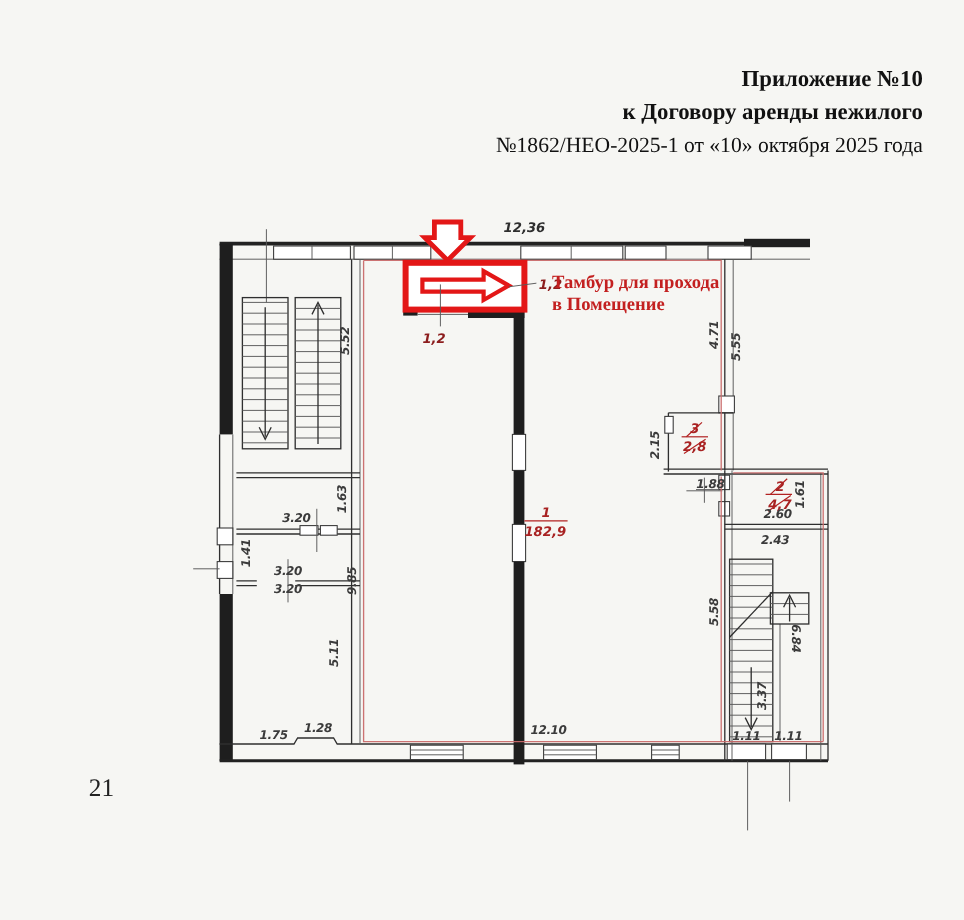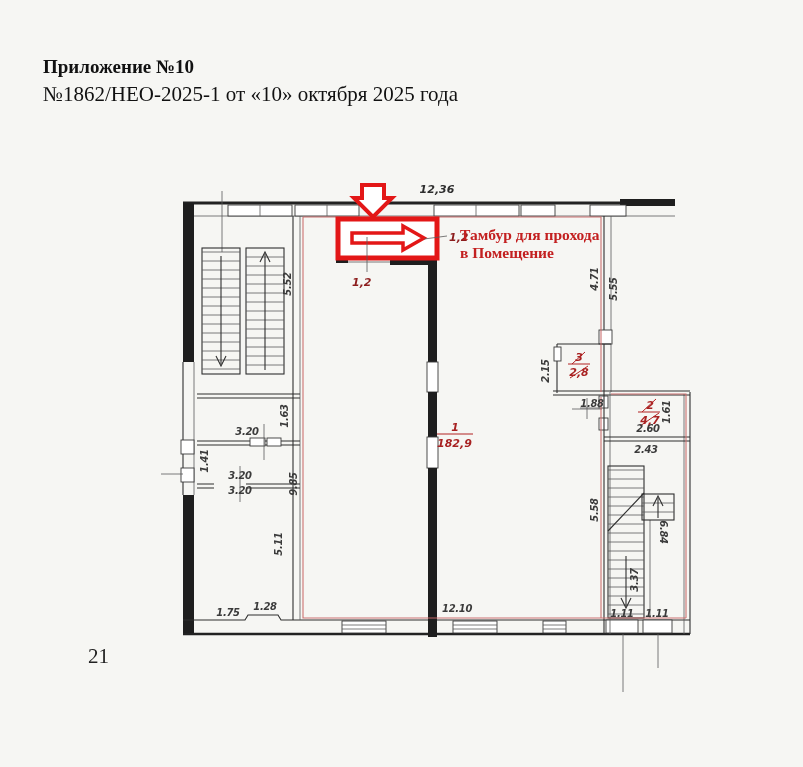--- a/index.html
+++ b/index.html
@@ -1,27 +1,27 @@
 <!DOCTYPE html>
 <html><head>
 <meta charset="utf-8">
 <style>
   html,body{margin:0;padding:0;}
   body{
     width:803px;height:767px;position:relative;overflow:hidden;
     background:#f6f6f3;font-family:"Liberation Serif",serif;
   }
   .header{
-    position:absolute;top:53px;right:20px;width:740px;
-    color:#111;
+    position:absolute;top:53px;right:34px;width:740px;
+    text-align:right;color:#111;
   }
   .header .h-bold{font-weight:bold;font-size:19px;line-height:27px;}
-  .header .h-reg{font-weight:normal;font-size:21px;line-height:29px;}
+  .header .h-reg{font-weight:normal;font-size:18px;line-height:29px;}
   .pagenum{
-    position:absolute;left:88px;top:644px;font-size:21px;color:#222;
+    position:absolute;left:74px;top:644px;font-size:21px;color:#222;
   }
   svg{position:absolute;left:0;top:0;}
   
   .w1{stroke:#2f2f2f;stroke-width:1.1;fill:none;}
   .wthin{stroke:#5a5a5a;stroke-width:0.8;fill:none;}
   .wthick{fill:#1e1e1e;stroke:none;}
   .win{fill:#ffffff;stroke:#3a3a3a;stroke-width:0.9;}
   .redline{stroke:#c96a6a;stroke-width:1.1;fill:none;opacity:0.95;}
   .dim{font-family:"DejaVu Sans",sans-serif;font-style:italic;font-weight:bold;
        font-size:10px;fill:#3b3b3b;letter-spacing:-0.3px;}
@@ -33,20 +33,21 @@
   .annstroke{stroke:#b22222;stroke-width:1;fill:none;}
   .note{font-family:"Liberation Serif",serif;font-weight:bold;font-size:15.5px;fill:#c32020;}
   .lbl12{font-family:"DejaVu Sans",sans-serif;font-style:italic;font-weight:bold;
        font-size:11px;fill:#8c1d1d;}
 </style>
 </head>
 <body>
 
 <div class="header">
   <div class="h-bold">Приложение №10</div>
+  <div class="h-bold">к Договору аренды нежилого</div>
   <div class="h-reg">№1862/НЕО-2025-1 от «10» октября 2025 года</div>
 </div>
 
 <svg width="803" height="767" viewBox="0 0 803 767">
 
   <g>
 
     <line x1="183" y1="203" x2="675" y2="203" stroke="#222" stroke-width="3"></line>
     <line x1="183" y1="216" x2="675" y2="216" class="wthin"></line>
     <rect x="620" y="199" width="55" height="7" class="wthick"></rect>

